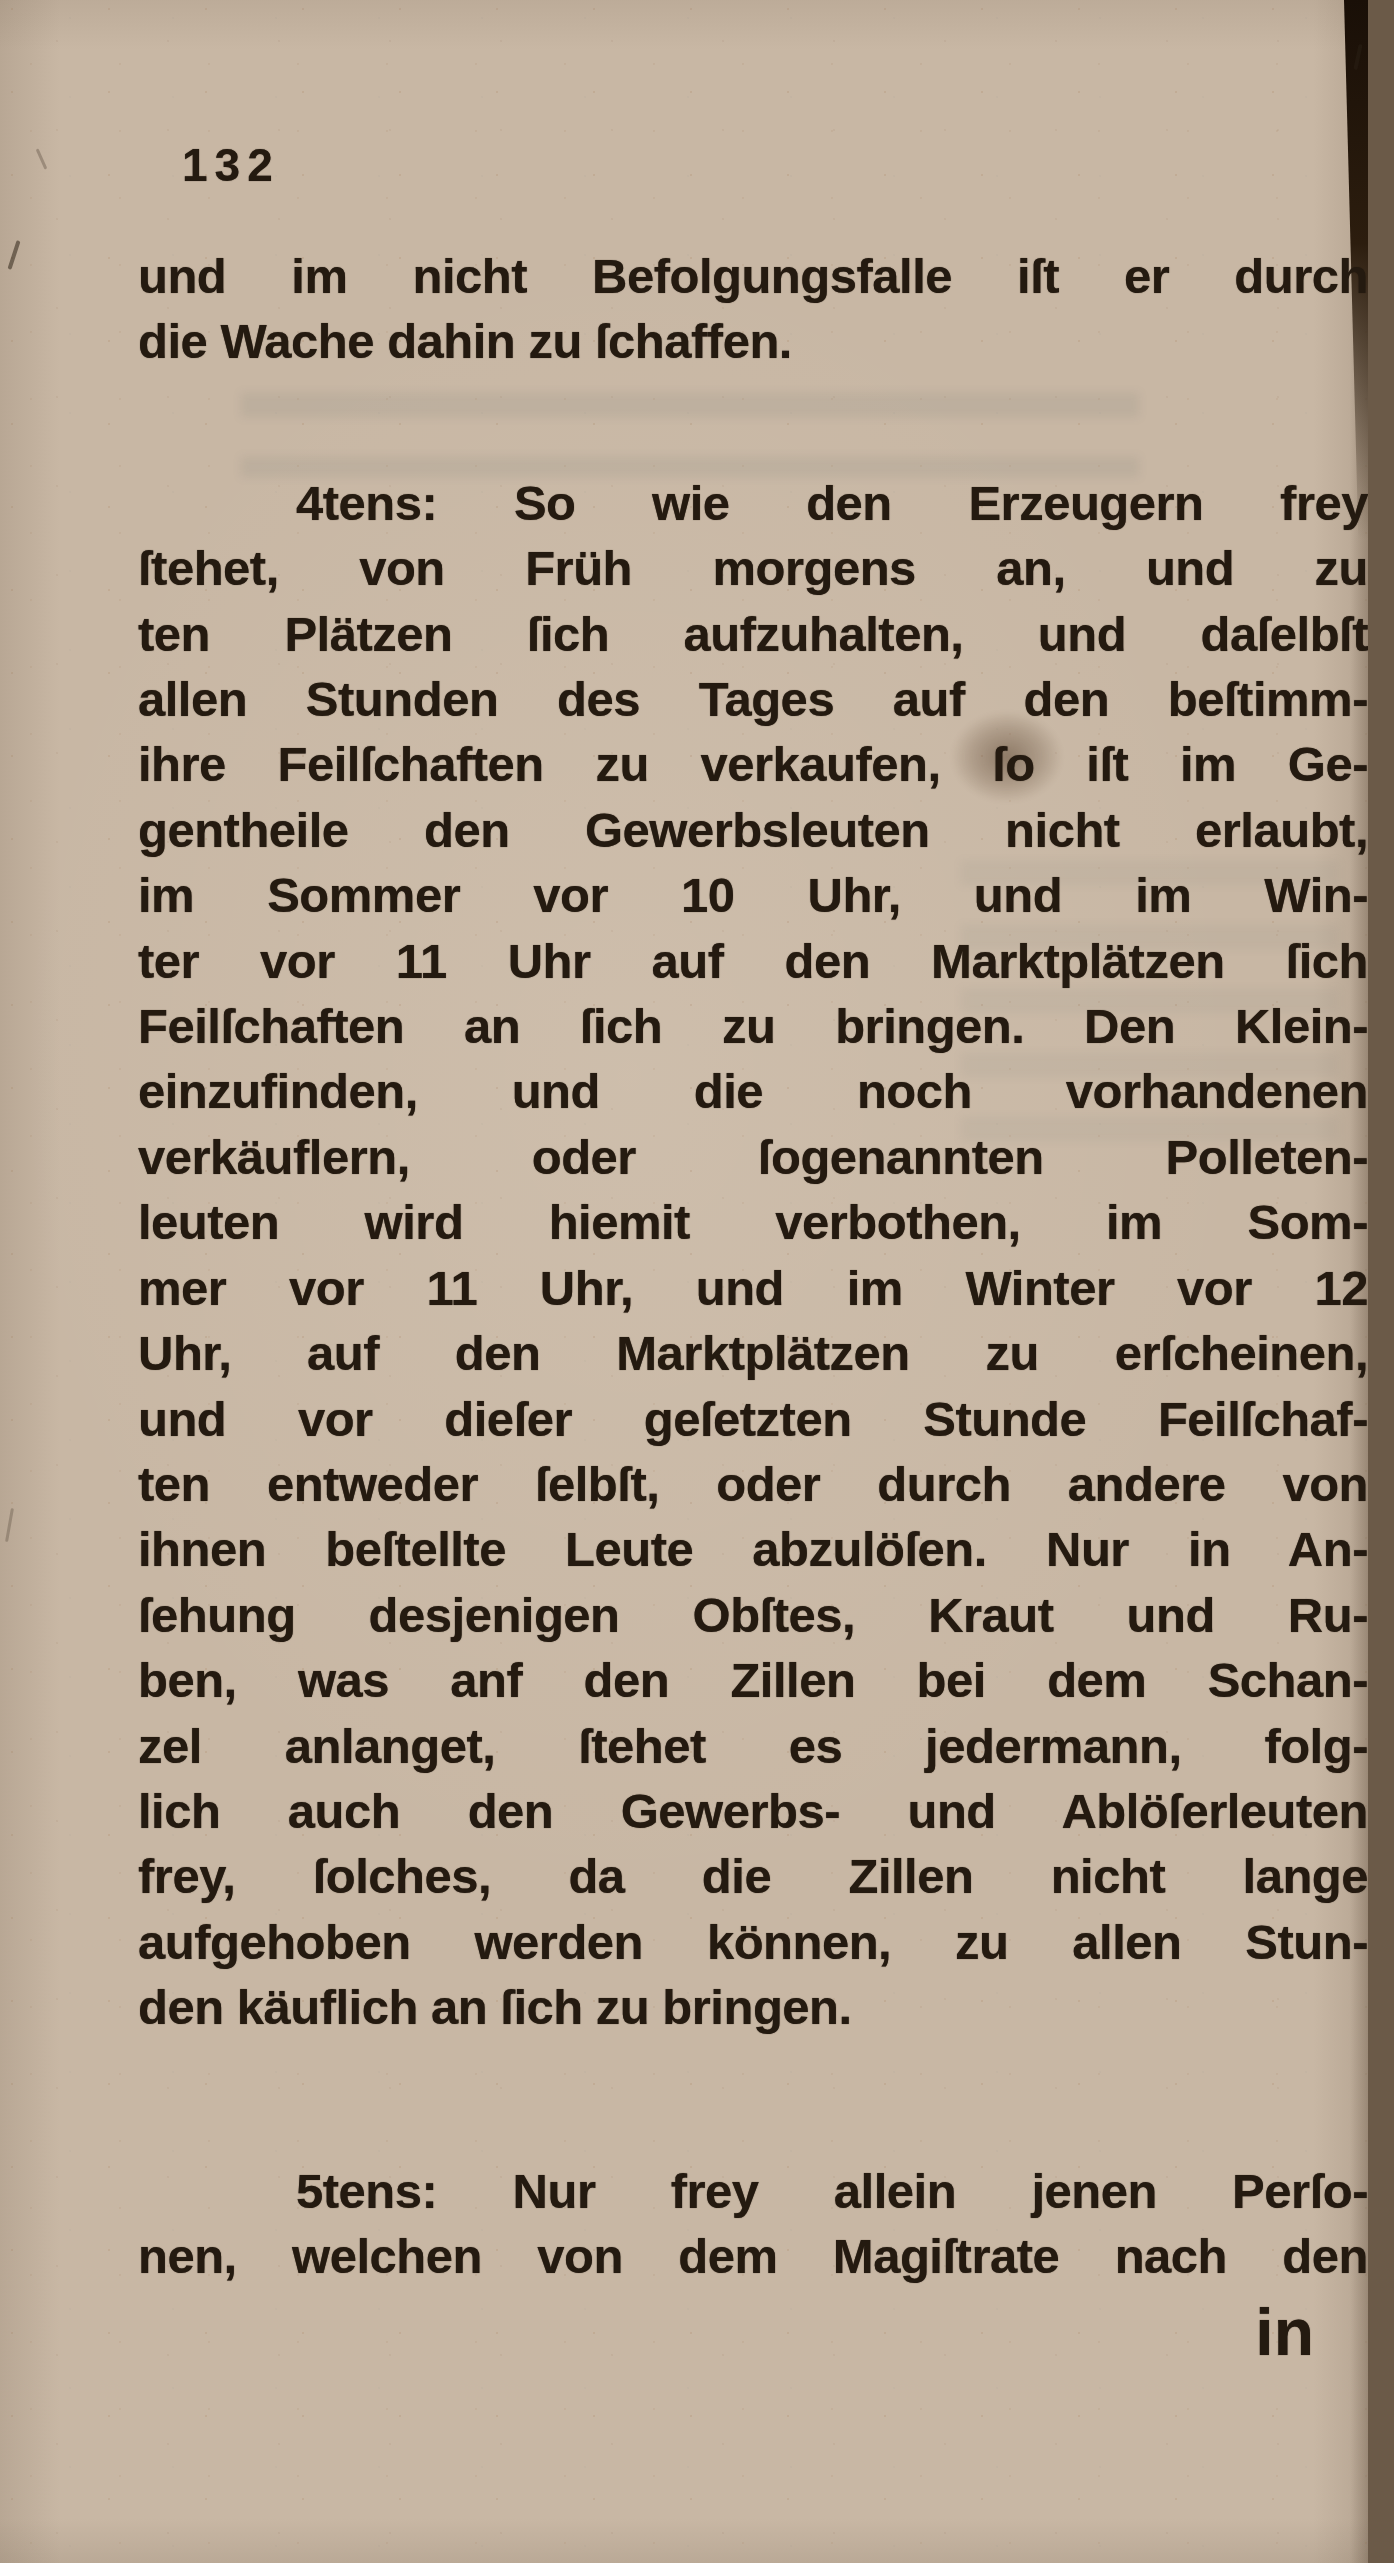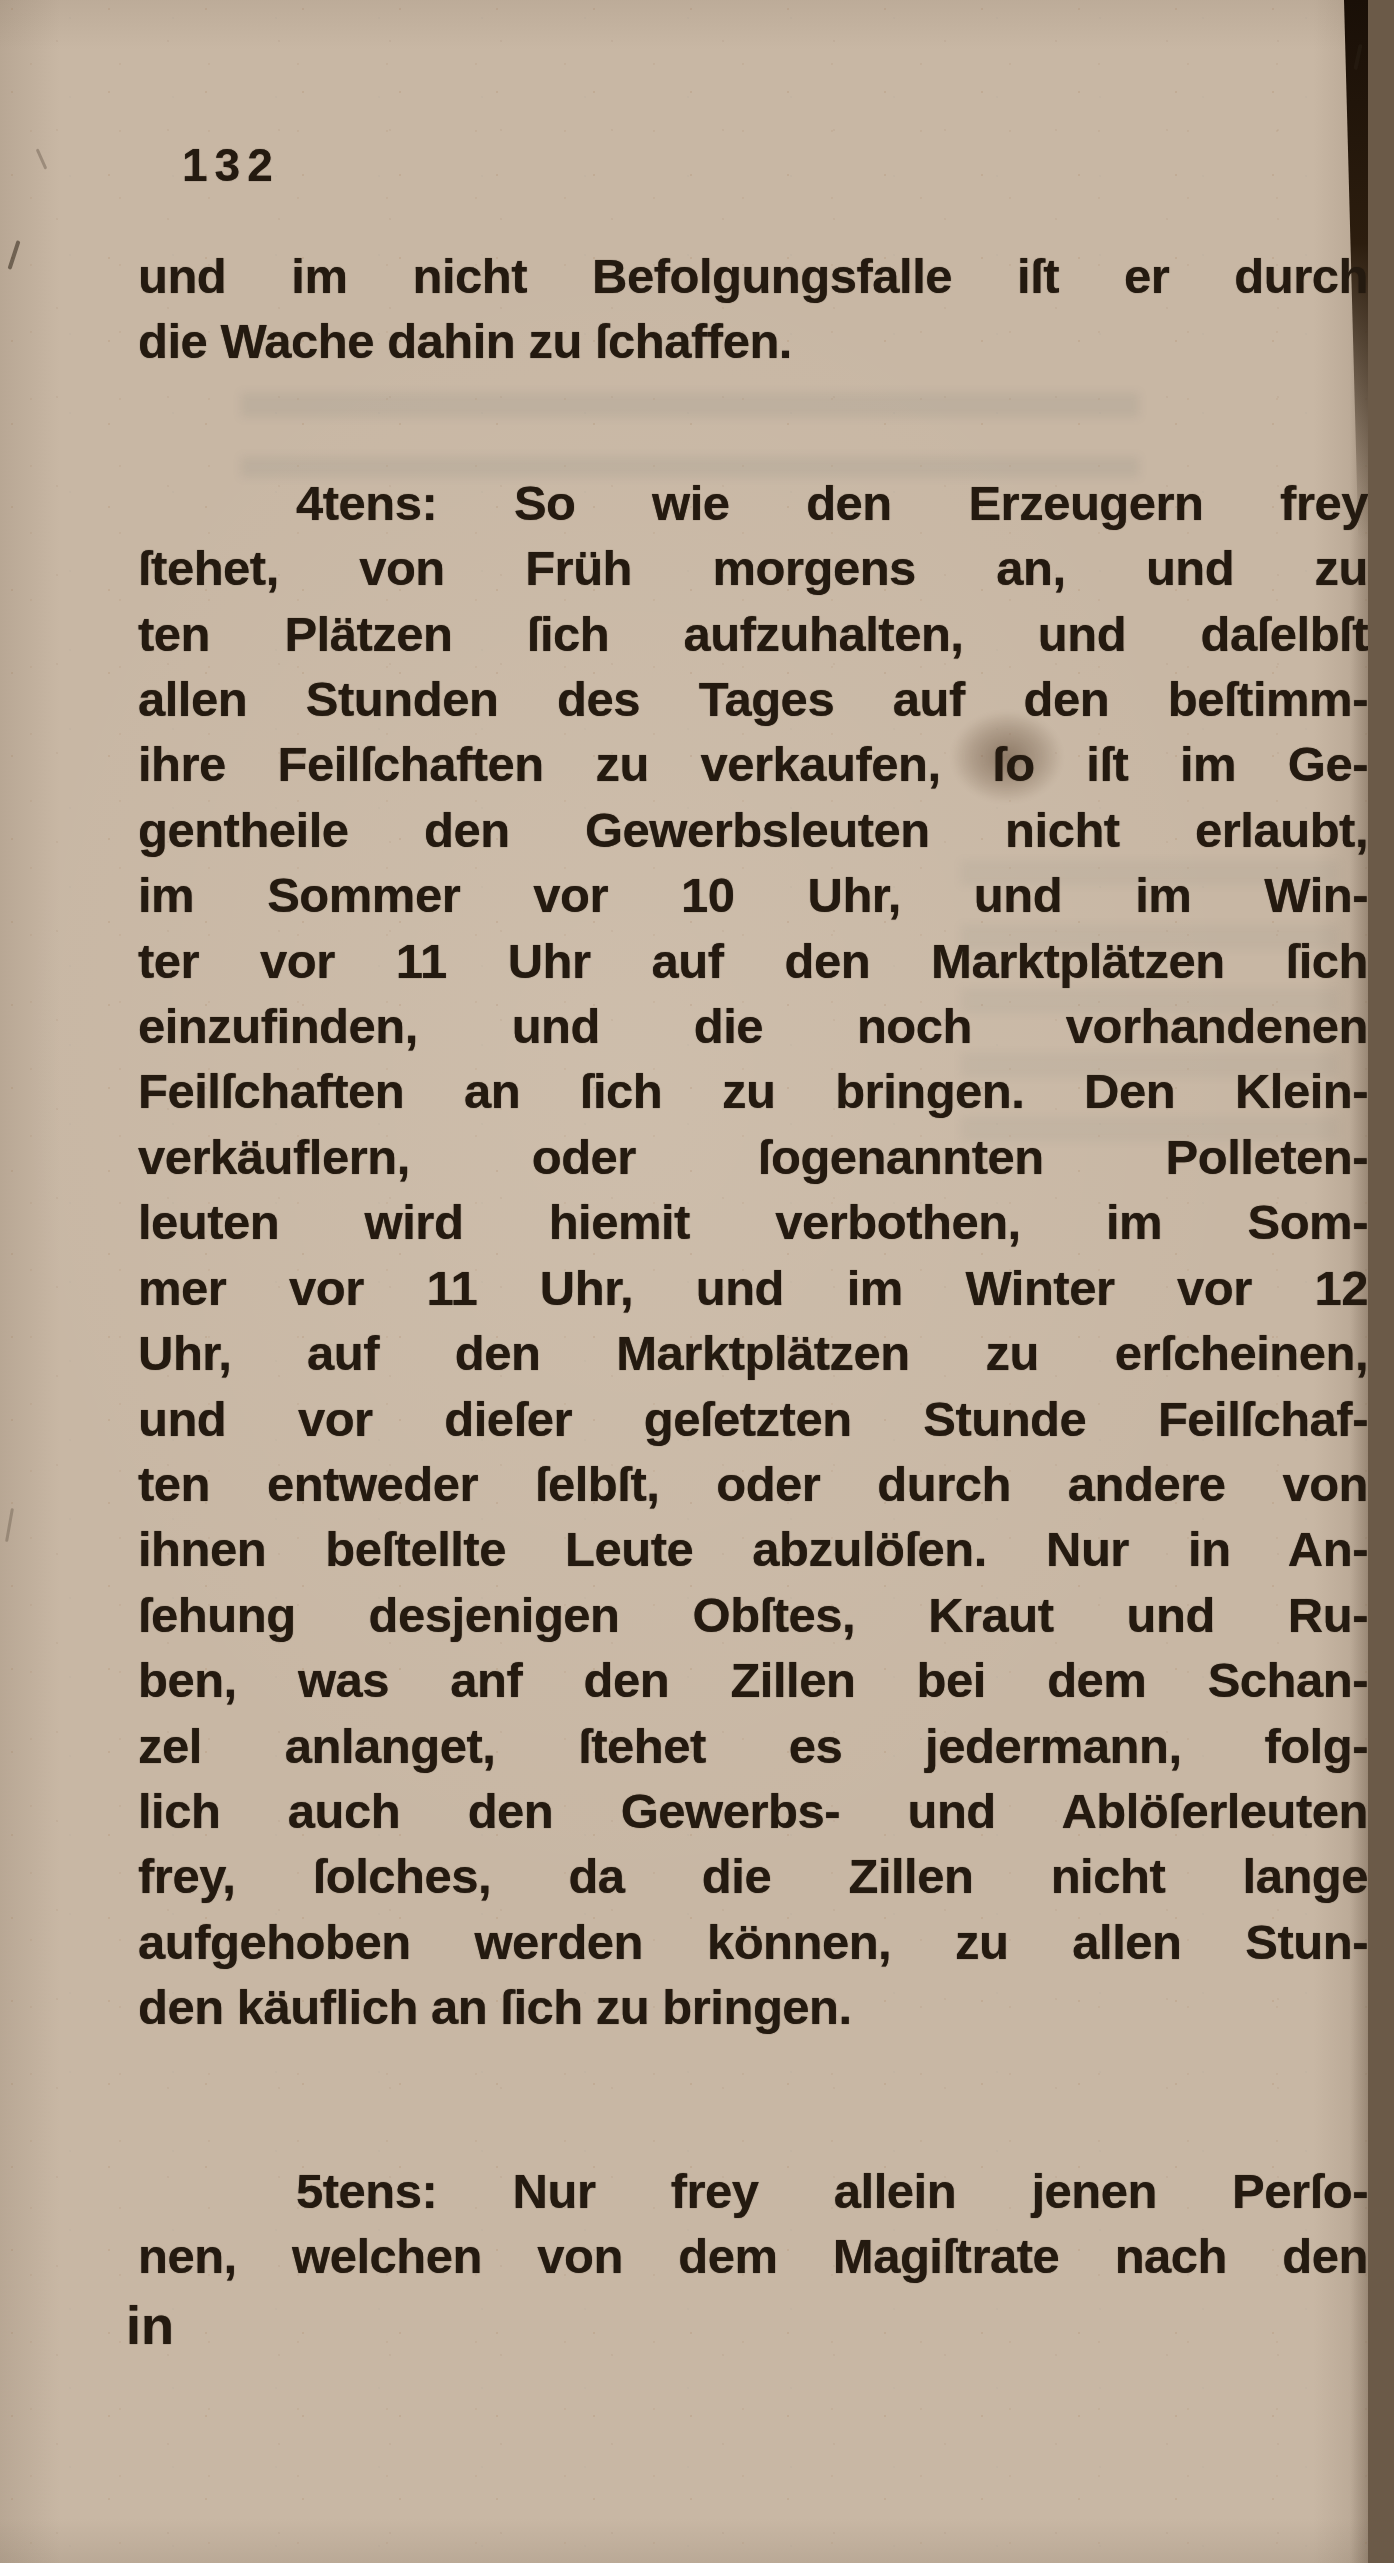--- a/index.html
+++ b/index.html
@@ -66,21 +66,21 @@
     text-shadow:0 0 1px rgba(32,22,12,.75);
   }
   .para{margin:12px;padding:0;}
   .p2{margin-top:96px;}
   .p3{margin-top:118px;}
   .line{display:block;text-align:justify;text-align-last:justify;white-space:normal;}
   .line.last{text-align-last:left;}
   .line.indent{text-indent:158px;}
   .catchword-row{
     position:absolute;left:126px;top:2294px;width:1254px;
-    font-size:54px;font-weight:bold;text-align:left;padding-right:66px;
+    font-size:66px;font-weight:bold;text-align:right;padding-right:66px;
     box-sizing:border-box;text-shadow:0 0 1px rgba(32,22,12,.75);
   }
 </style>
 </head>
 <body>
 
 <div class="scan">
 
   <div class="edge-shade-right"></div>
   <div class="edge-wedge"></div>
@@ -103,22 +103,22 @@
 
     <p class="para p2">
       <span class="line indent">4tens: So wie den Erzeugern frey</span>
       <span class="line">ſtehet, von Früh morgens an, und zu</span>
       <span class="line">ten Plätzen ſich aufzuhalten, und daſelbſt</span>
       <span class="line">allen Stunden des Tages auf den beſtimm-</span>
       <span class="line">ihre Feilſchaften zu verkaufen, ſo iſt im Ge-</span>
       <span class="line">gentheile den Gewerbsleuten nicht erlaubt,</span>
       <span class="line">im Sommer vor 10 Uhr, und im Win-</span>
       <span class="line">ter vor 11 Uhr auf den Marktplätzen ſich</span>
+      <span class="line">Feilſchaften an ſich zu bringen. Den Klein-</span>
       <span class="line">einzufinden, und die noch vorhandenen</span>
-      <span class="line">Feilſchaften an ſich zu bringen. Den Klein-</span>
       <span class="line">verkäuflern, oder ſogenannten Polleten-</span>
       <span class="line">leuten wird hiemit verbothen, im Som-</span>
       <span class="line">mer vor 11 Uhr, und im Winter vor 12</span>
       <span class="line">Uhr, auf den Marktplätzen zu erſcheinen,</span>
       <span class="line">und vor dieſer geſetzten Stunde Feilſchaf-</span>
       <span class="line">ten entweder ſelbſt, oder durch andere von</span>
       <span class="line">ihnen beſtellte Leute abzulöſen. Nur in An-</span>
       <span class="line">ſehung desjenigen Obſtes, Kraut und Ru-</span>
       <span class="line">ben, was anf den Zillen bei dem Schan-</span>
       <span class="line">zel anlanget, ſtehet es jedermann, folg-</span>

